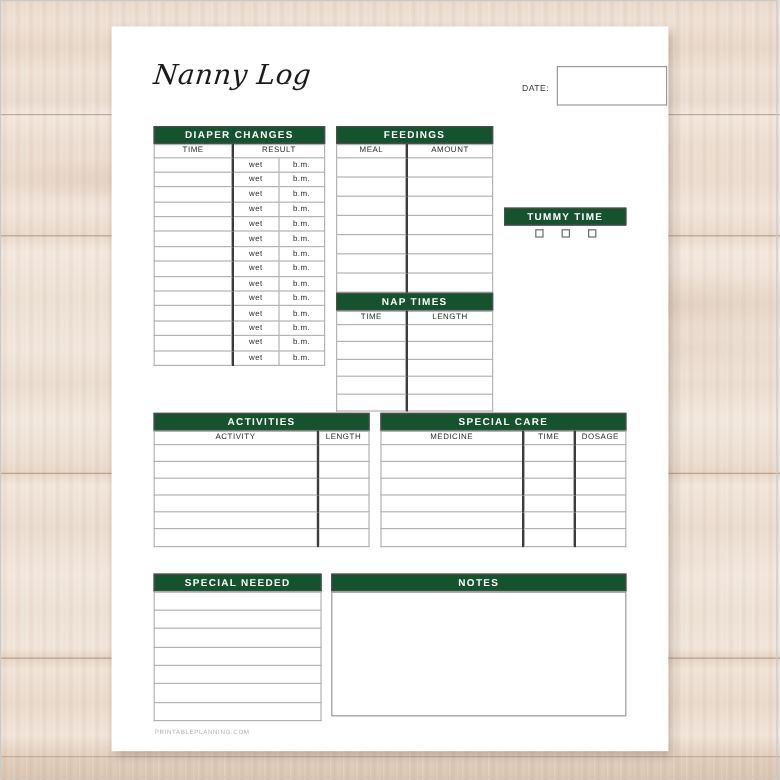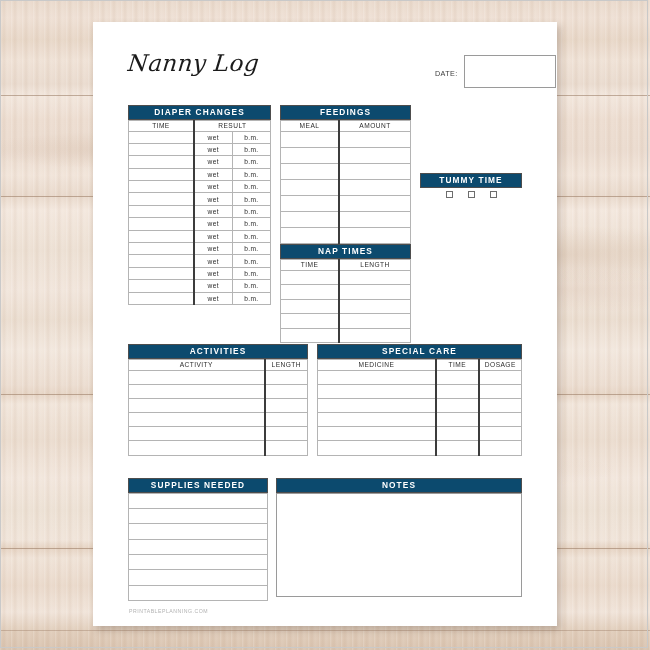--- a/index.html
+++ b/index.html
@@ -89,21 +89,21 @@
     font-size:7.2px;color:#3a3a3a;letter-spacing:0.4px;
   }
   .date-box{
     position:absolute;left:336px;top:3px;width:92px;height:33px;
     border:1px solid #9a9a9a;background:#fff;box-sizing:border-box;
   }
 
   
   .blk{position:absolute;}
   .bhead{
-    background:#0c4a6e;color:#ffffff;
+    background:#14532d;color:#ffffff;
     font-size:8.3px;font-weight:bold;letter-spacing:1.1px;
     text-align:center;line-height:12.5px;height:12.5px;
     border:1px solid #4d4d4d;box-sizing:content-box;
   }
   table.grid{
     border-collapse:collapse;width:100%;
     table-layout:fixed;
     border:1px solid #8d8d8d;
   }
   table.grid th,table.grid td{
@@ -429,21 +429,21 @@
           <tr>
             <td class="row" style="height:13.2px"></td>
             <td class="row vsplit" style="height:13.2px"></td>
             <td class="row vsplit" style="height:13.2px"></td>
           </tr>
         </tbody>
           </table>
       </div>
 
       <div class="blk" style="left:35px;top:456px;width:140px;">
-        <div class="bhead">SUPPLIES NEEDED</div>
+        <div class="bhead">SPECIAL NEEDED</div>
         <table class="grid">
           <colgroup>
               <col style="width:100%">
             </colgroup>
           <tbody>
               <tr>
             <td class="row" style="height:14.4px"></td>
           </tr>
           <tr>
             <td class="row" style="height:14.4px"></td>

